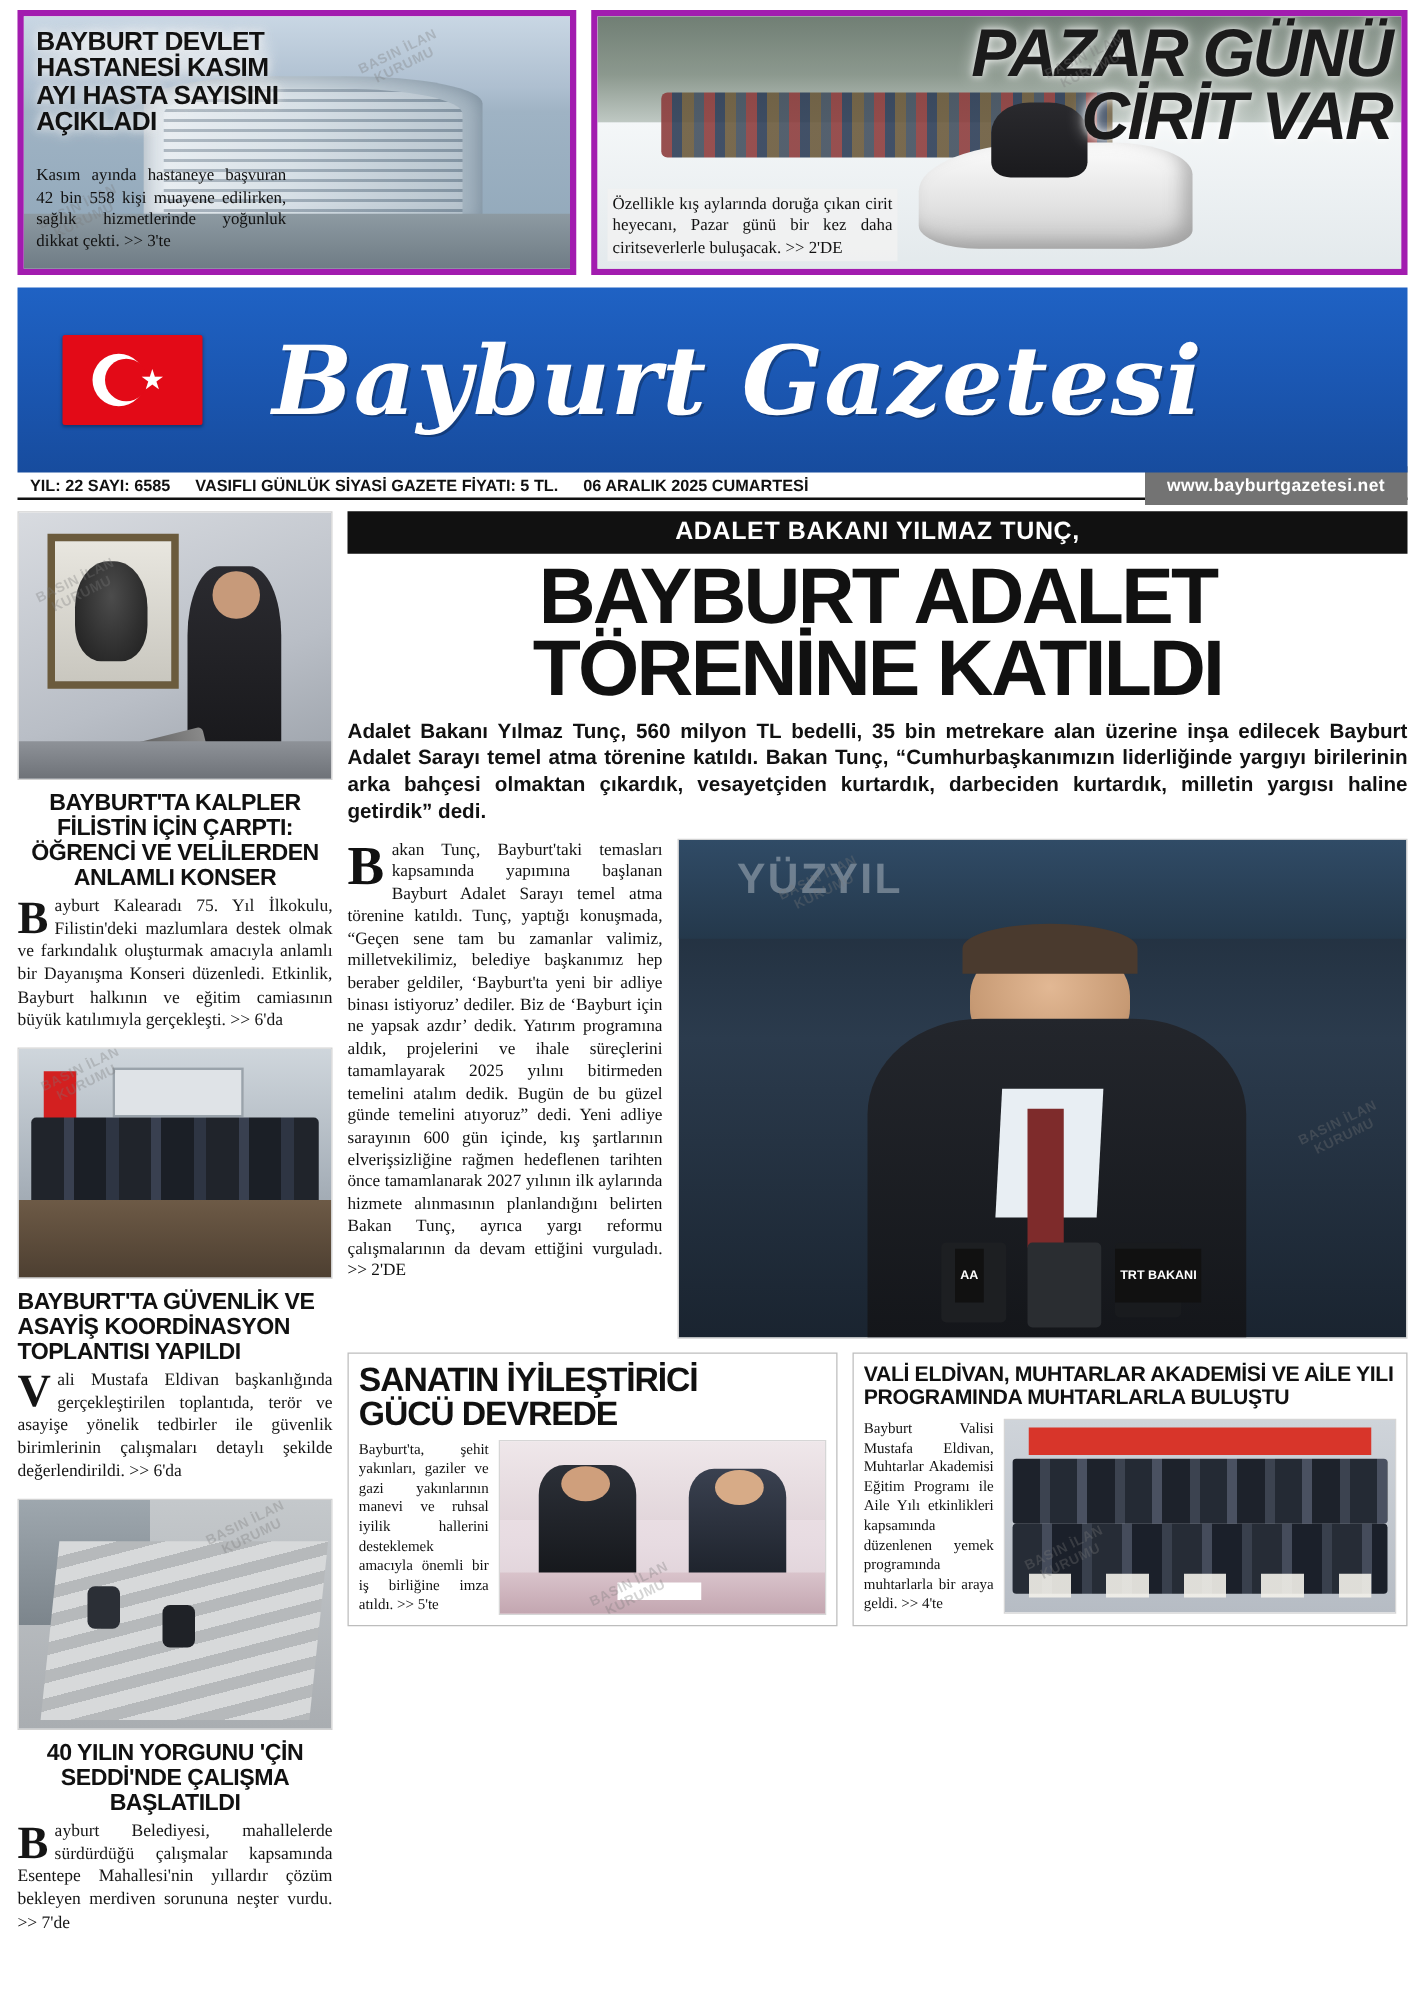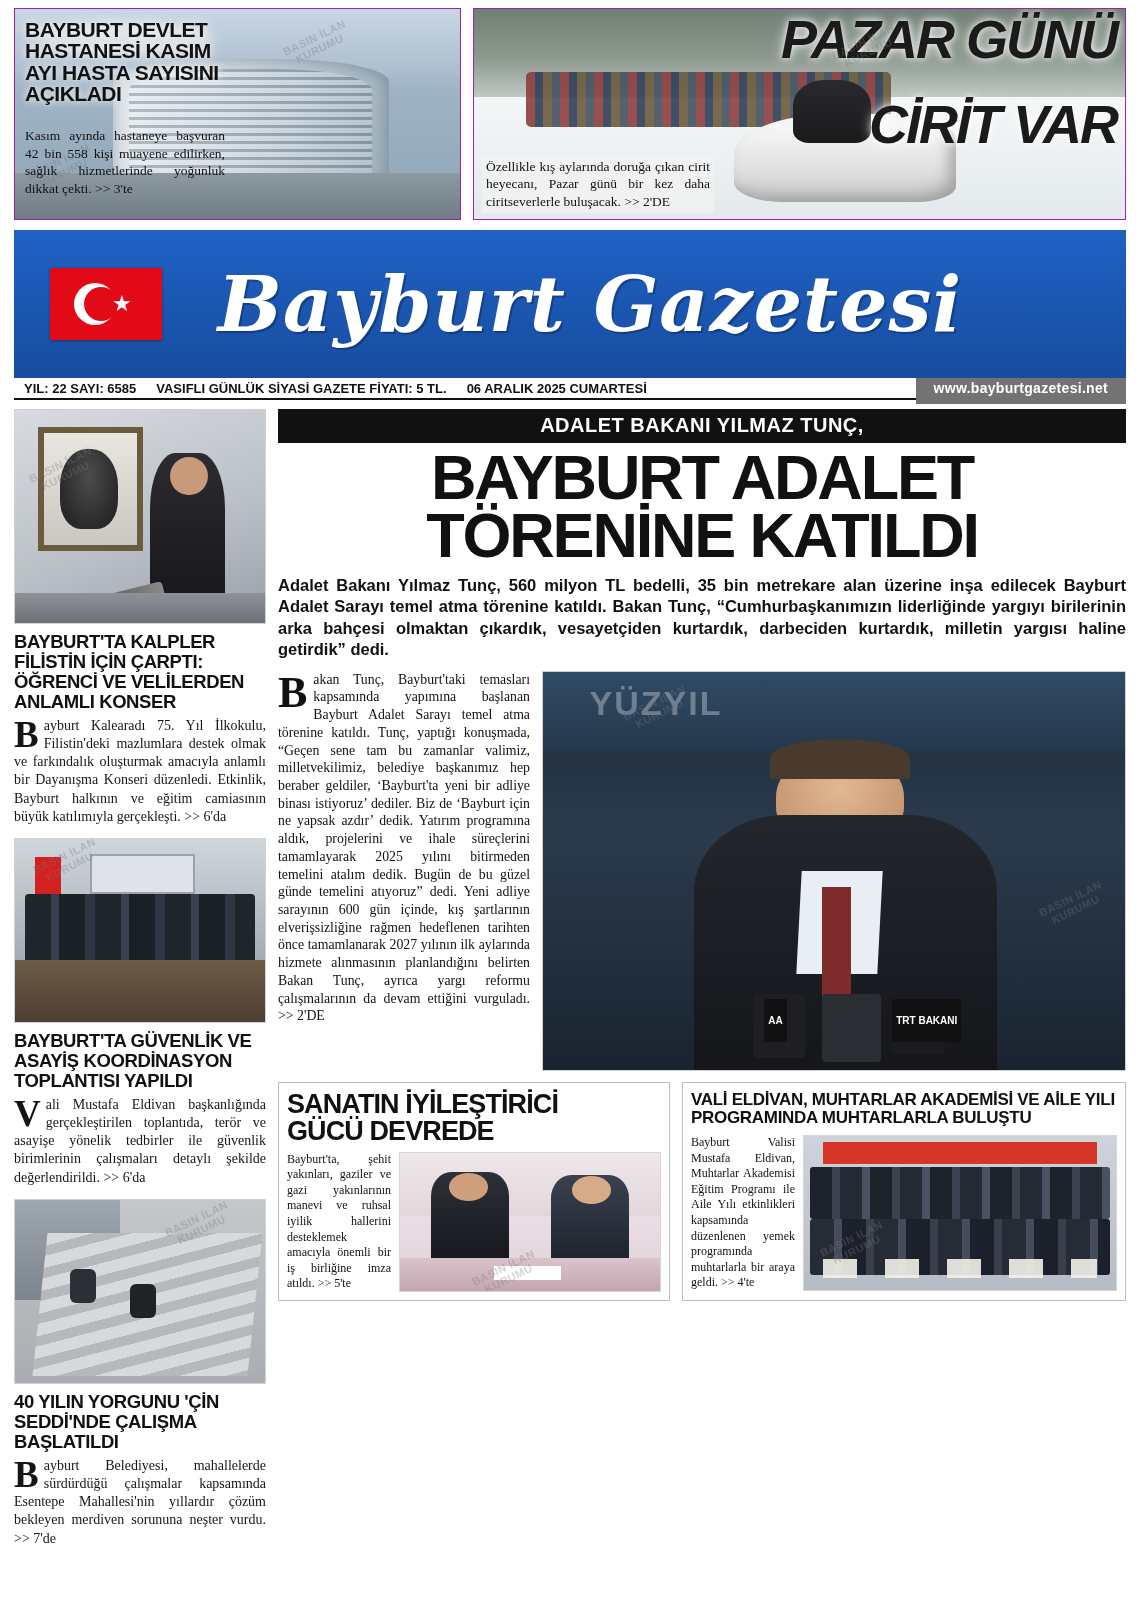--- a/index.html
+++ b/index.html
@@ -12,21 +12,21 @@
     color: #111;
     position: relative;
     overflow: hidden;
   }
 
   .page { width: 1140px; height: 1613px; position: relative; padding: 8px 14px; }
 
   
   .teaser-strip { display: flex; gap: 12px; height: 212px; }
   .teaser {
-    border: 1px solid #a21caf;
+    border: 5px solid #a21caf;
     background: #f1f1f1;
     position: relative;
     overflow: hidden;
     flex: 1;
     display: flex;
   }
   .teaser-left { flex: 0 0 447px; }
   .teaser-right { flex: 1; }
   .teaser-photo { flex: 1; position: relative; overflow: hidden; }
 
@@ -83,21 +83,21 @@
   }
 
   .overlay-title-pazar {
     position: absolute; left: 8px; top: 6px; right: 8px;
     font-family: "Liberation Sans", sans-serif;
     font-weight: bold; font-style: italic;
     font-size: 54px; line-height: .92; letter-spacing: -2px;
     color: #1b1b1b; text-align: right;
     text-shadow: 0 0 6px rgba(255,255,255,.85), 0 0 14px rgba(255,255,255,.7);
   }
-  .overlay-title-pazar .l2 { display:block; padding-left: 54px; margin-top: 35px; }
+  .overlay-title-pazar .l2 { display:block; padding-left: 54px; }
   .pazar-body {
     position: absolute; left: 8px; bottom: 6px; width: 232px;
     font-size: 13.5px; line-height: 1.28; text-align: justify;
     background: rgba(241,241,241,.82); padding: 3px 4px;
   }
 
   .overlay-title-hast {
     position: absolute; left: 10px; top: 10px; width: 200px;
     font-family: "Liberation Sans", sans-serif;
     font-weight: bold; font-size: 21px; line-height: 1.02; letter-spacing: -0.5px;
@@ -185,21 +185,21 @@
     position: absolute; left: 20%; bottom: 6%; width: 40%; height: 8%;
     background: linear-gradient(90deg,#3b3b3b,#8a8a8a);
     transform: rotate(-14deg); border-radius: 4px;
   }
   .lp-desk { position: absolute; left: 0; right: 0; bottom: 0; height: 14%; background: linear-gradient(180deg,#8e9298,#6e7278); }
 
   .side-head {
     font-family: "Liberation Sans", sans-serif;
     font-weight: bold; font-size: 18.5px; line-height: 1.08;
     letter-spacing: -0.4px; text-transform: uppercase; color: #111;
-    margin: 8px 0 5px 0; text-align: left;
+    margin: 8px 0 5px 0; text-align: center;
   }
   .side-head.left { text-align: left; }
   .side-body {
     font-size: 14px; line-height: 1.3; text-align: justify; color: #151515;
   }
   .side-body .drop {
     float: left; font-size: 37px; line-height: 30px; font-weight: bold;
     padding: 3px 5px 0 0; font-family: "Liberation Serif", serif;
   }
 

